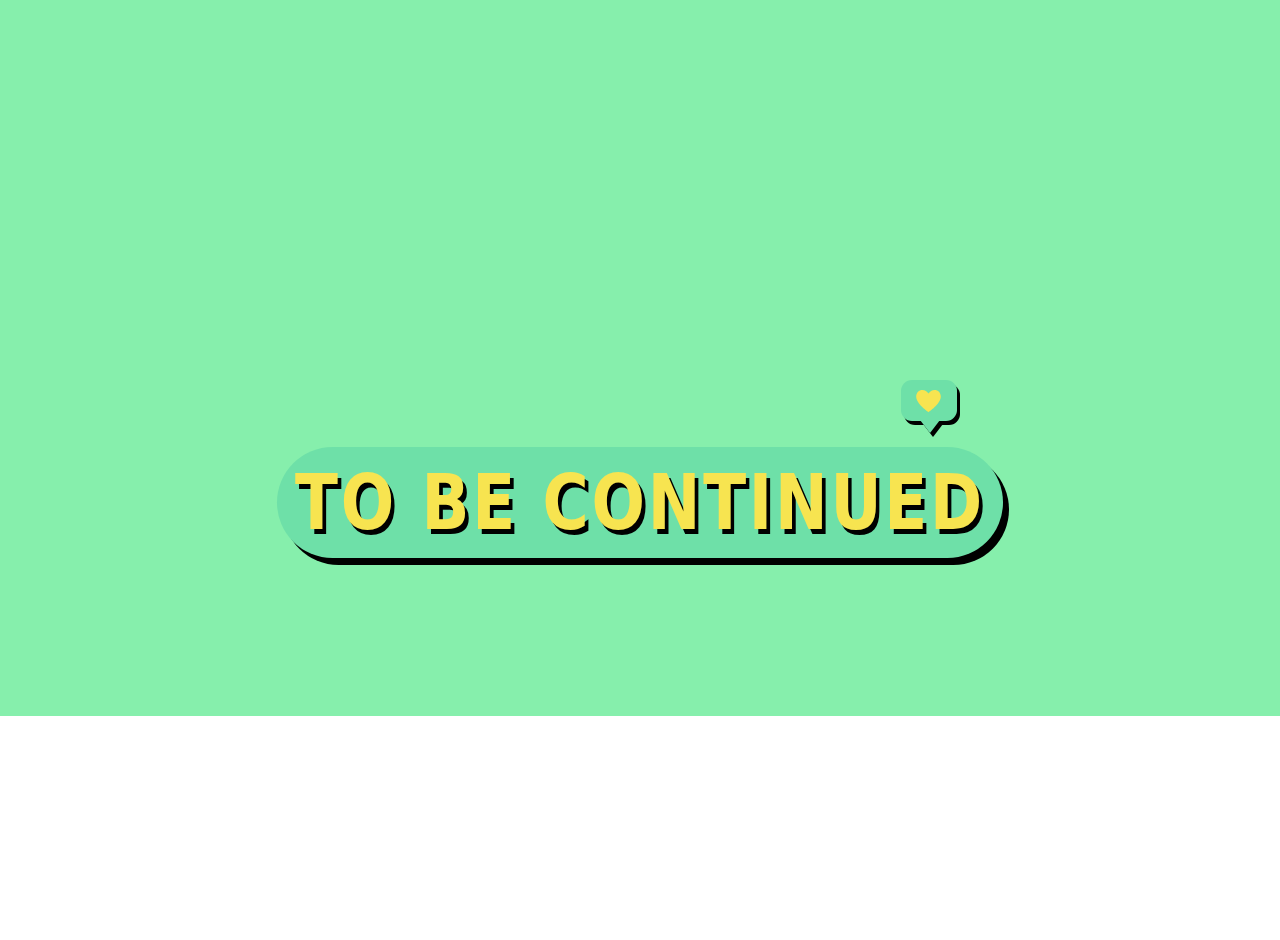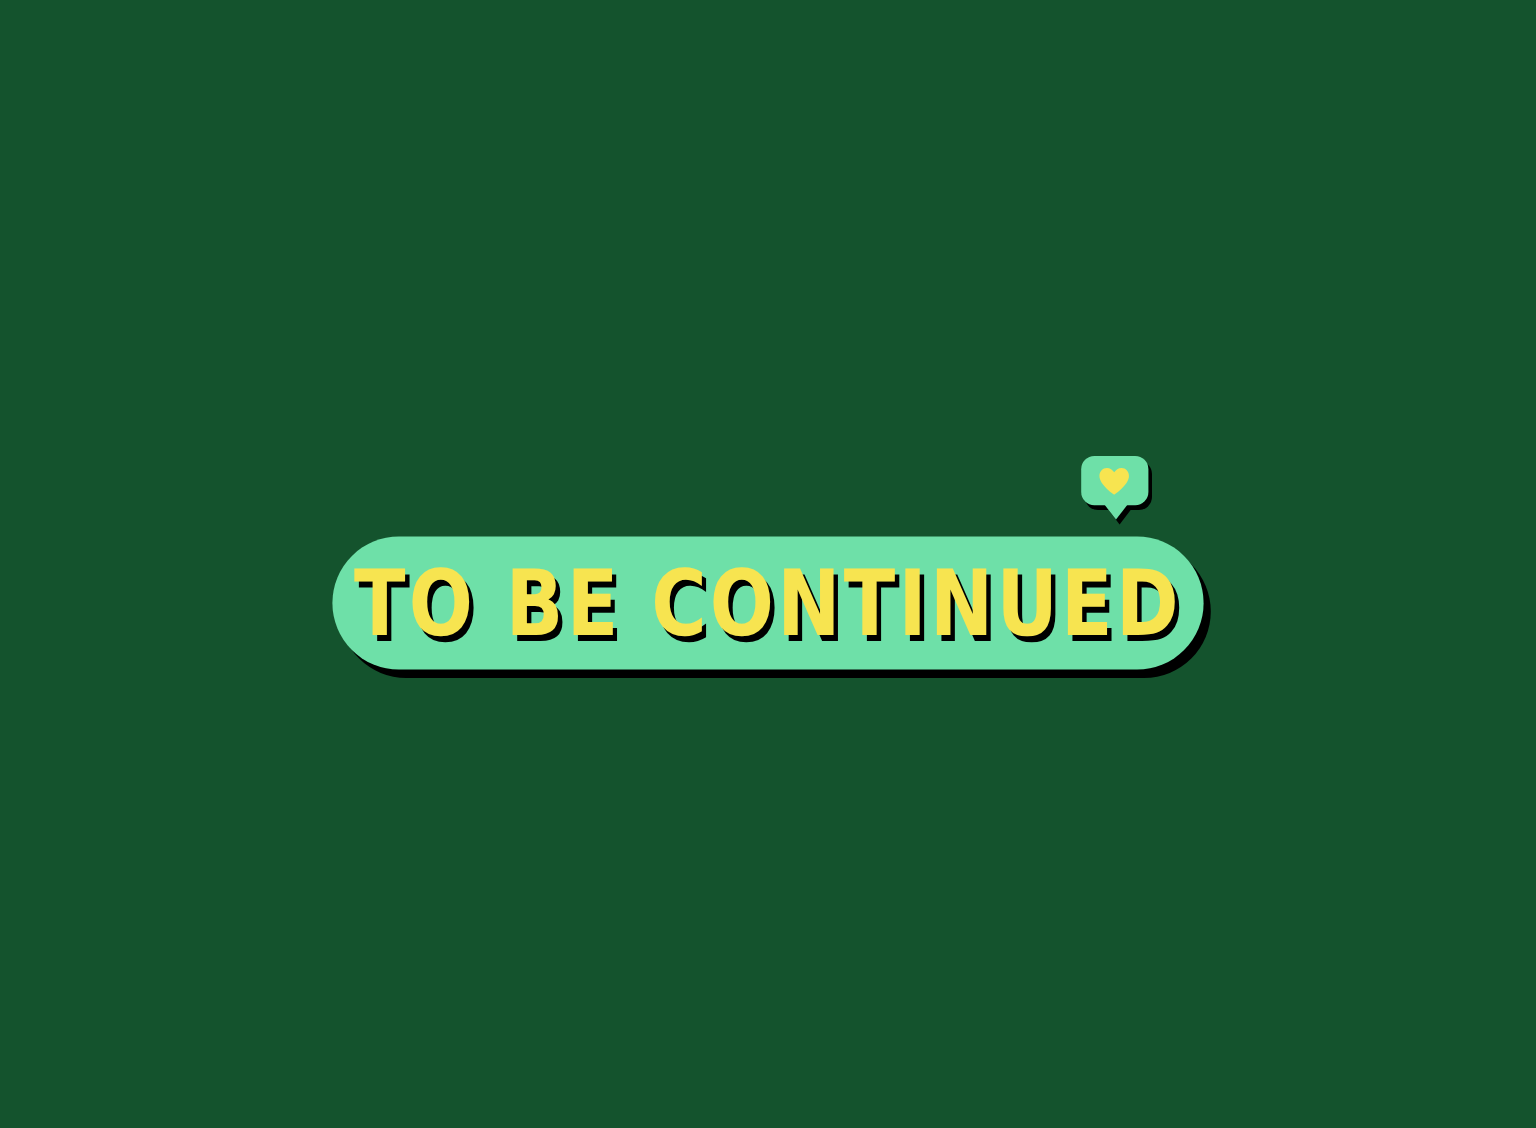--- a/index.html
+++ b/index.html
@@ -11,22 +11,22 @@
     width: 1280px;
     height: 940px;
     background: #ffffff;
     font-family: "Liberation Sans", sans-serif;
     overflow: hidden;
   }
 
   #stage {
     position: relative;
     width: 1280px;
-    height: 940px;
-    background: #14532d;
+    height: 716px;
+    background: #86efac;
   }
 
   
   .badge {
     position: absolute;
     left: 901px;
     top: 380px;
     width: 56px;
     height: 41px;
   }

